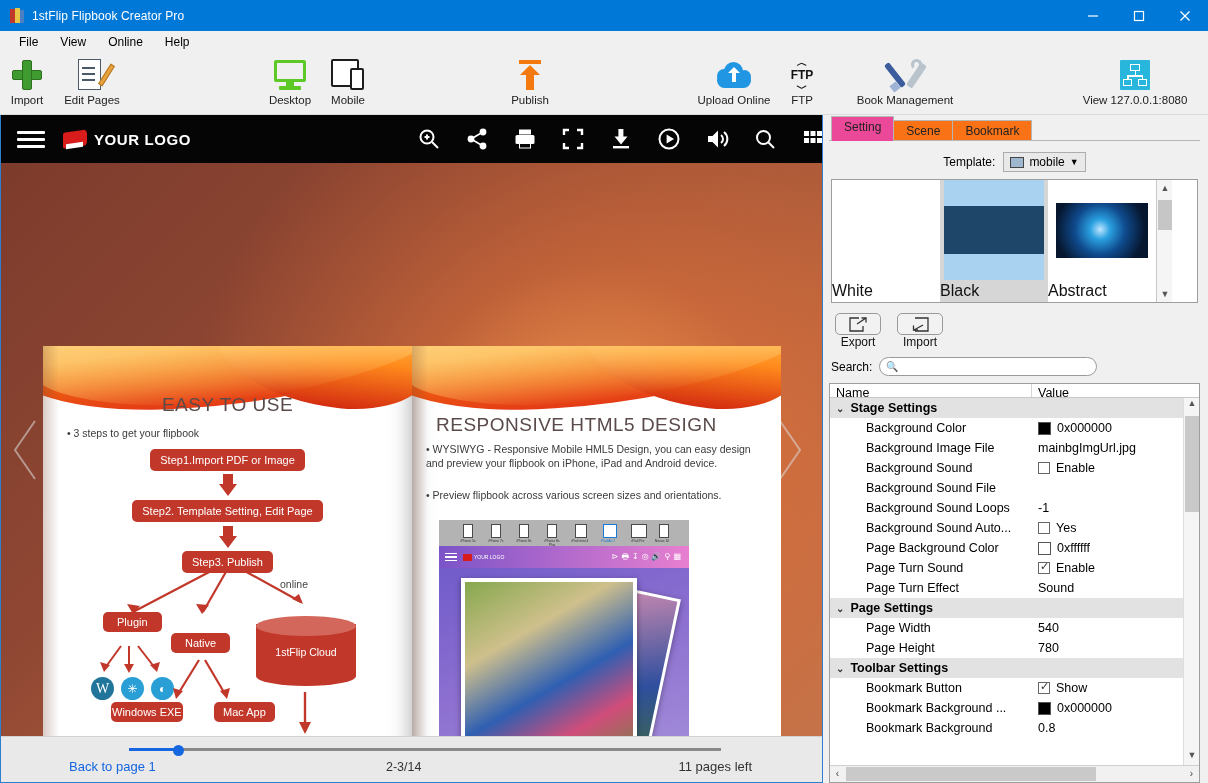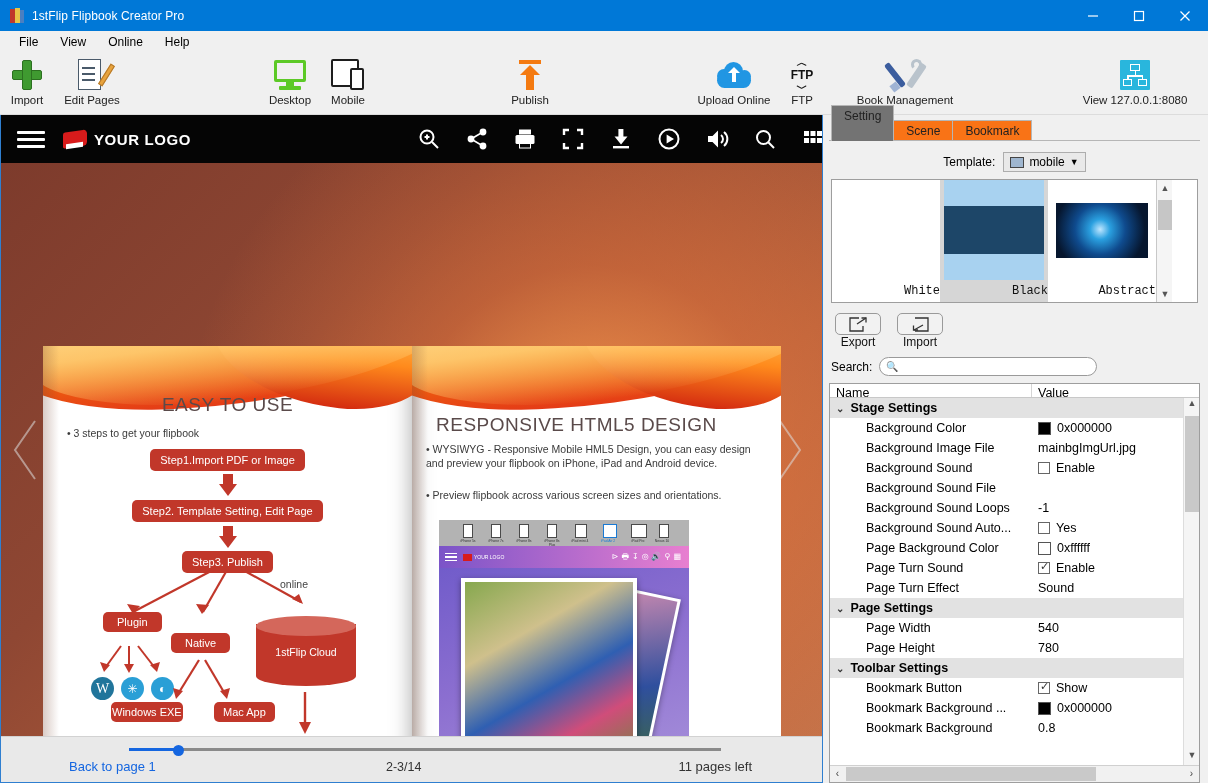--- a/index.html
+++ b/index.html
@@ -191,35 +191,35 @@
   
   .panel {
     flex:1 1 auto; min-width:0; background:#f0f0f0; display:flex; flex-direction:column;
     padding: 0 8px 0 6px;
   }
   .tabs { display:flex; align-items:flex-end; height:24px; margin-top:2px; padding-left:2px; }
   .tab {
     font-size:12px; padding:3px 12px 3px; border:1px solid #b6b6b6;
     background:#f97316; margin-right:-1px; color:#222; border-bottom:none;
   }
-  .tab.active { background:#737373; position:relative; z-index:2; padding-bottom:18px; }
+  .tab.active { background:#ec4899; position:relative; z-index:2; padding-bottom:7px; }
   .tabline { height:1px; background:#b6b6b6; margin-top:-1px; }
 
   .tmpl-row { display:flex; align-items:center; justify-content:center; margin:11px 0 7px; font-size:12px; }
   .tmpl-row .lbl { margin-right:8px; }
   .combo { display:flex; align-items:center; gap:5px; border:1px solid #adadad; background:#e9e9e9;
            padding:2px 6px; font-size:12px; min-width:82px; }
   .combo .mini-mon { width:14px; height:11px; border:1.5px solid #444; background:#9fb6cf; }
   .combo .cv { margin-left:auto; font-size:9px; }
 
   .tmpl-box { border:1px solid #9e9e9e; background:#fff; height:124px; margin:0 2px; display:flex; position:relative; }
   .tcell { width:108px; height:100%; display:flex; flex-direction:column; }
   .tcell.sel { background:#d6d6d6; }
   .tthumb { flex:1 1 auto; display:flex; align-items:center; justify-content:center; }
-  .tcaption { height:22px; line-height:22px; text-align:right; font-size:12px; color:#111;font-family:Liberation Mono, monospace; }
+  .tcaption { height:22px; line-height:22px; text-align:left; font-size:16px; color:#111; }
   .thumb-white { width:100px; height:100%; background:#fff; }
   .thumb-black { width:100px; height:100%; background:#a8d2f0; position:relative; }
   .thumb-black .mid { position:absolute; left:0; top:26%; width:100%; height:48%; background:#1d4668; }
   .thumb-abstract { width:92px; height:55px;
     background: radial-gradient(circle at 48% 48%, #bfe6ff 0%, #2aa0e0 18%, #0f4b8e 45%, #06162e 80%);
   }
   .vscroll { width:16px; border-left:1px solid #c8c8c8; background:#f5f5f5; position:relative; }
   .vscroll .ar { position:absolute; left:0; width:16px; height:16px; text-align:center; font-size:9px; color:#555; line-height:16px;}
   .vscroll .ar.up { top:0; } .vscroll .ar.dn { bottom:0; }
   .vscroll .thmb { position:absolute; left:1px; top:20px; width:14px; height:30px; background:#c6c6c6; }

